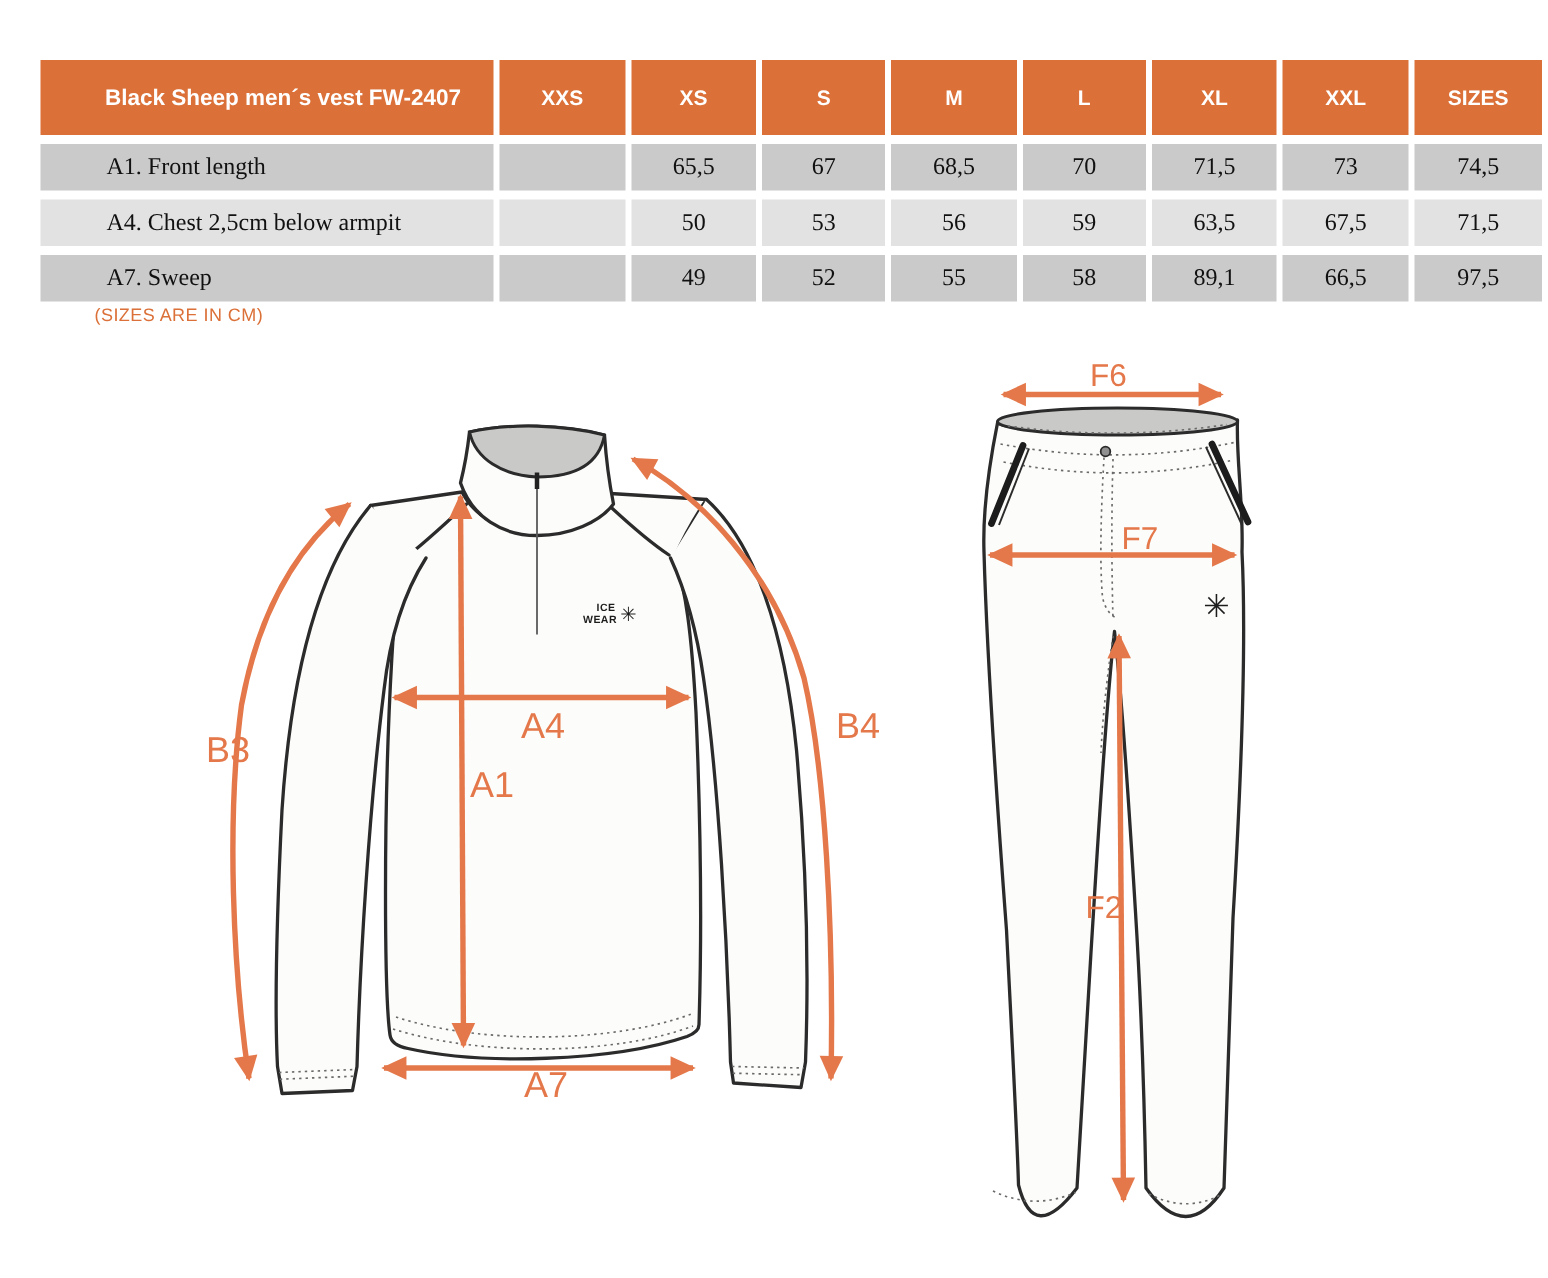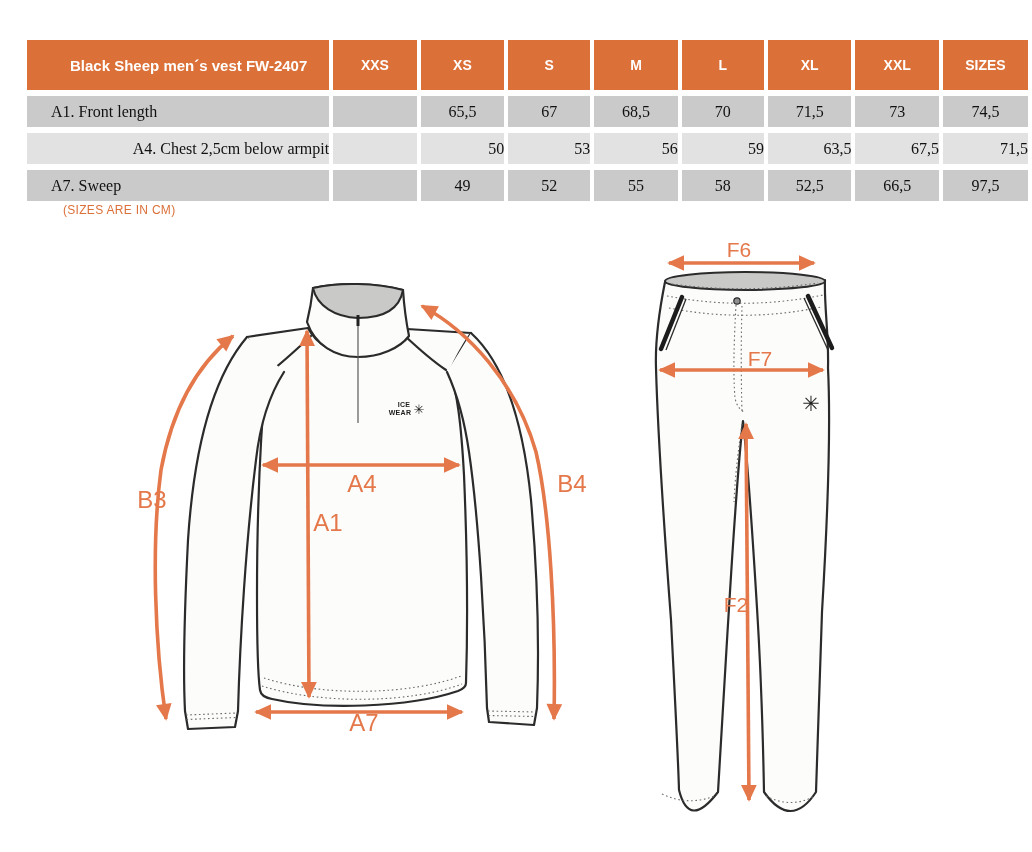--- a/index.html
+++ b/index.html
@@ -8,24 +8,24 @@
   }
   *{box-sizing:border-box; margin:0; padding:0;}
   body{background:#fff; font-family:"Liberation Sans",sans-serif;}
   .page{position:relative; width:1032px; height:852px; background:#fff; overflow:hidden;}
 
   table.size-table{position:absolute; left:23px; top:34px; border-collapse:separate; border-spacing:4px 6px;}
   .size-table th{background:var(--accent); color:#fff; font-family:"Liberation Sans",sans-serif; font-weight:bold; height:50px;}
   .size-table th.title-cell{width:331px; text-align:left; padding-left:43px; font-size:15px;}
   .size-table th.size-cell{width:91px; text-align:center; font-size:14px;}
   .size-table td{height:31px; font-family:"Liberation Serif",serif; font-size:16px; color:#111;}
-  .size-table td.label-cell{text-align:left; padding-left:24px;}
+  .size-table td.label-cell{text-align:left; padding-left:44px;}
   .size-table td.value-cell{text-align:center;}
   .size-table tr.row-dark td{background:var(--row-dark);}
-  .size-table tr.row-light td{background:var(--row-light);text-align:right;}
+  .size-table tr.row-light td{background:var(--row-light);}
 
   .units-note{position:absolute; left:63px; top:203px; color:var(--accent); font-size:12px; letter-spacing:0.3px;}
 
   svg.diagram{position:absolute; left:0; top:230px;}
   .garment{fill:#FCFCFA; stroke:var(--outline); stroke-width:2.2; stroke-linejoin:round; stroke-linecap:round;}
   .garment-fill{fill:#FCFCFA; stroke:none;}
   .garment-line{fill:none; stroke:var(--outline); stroke-width:2.2; stroke-linejoin:round; stroke-linecap:round;}
   .thin-line{fill:none; stroke:var(--outline); stroke-width:1.3;}
   .gray-fill{fill:var(--collar-gray); stroke:var(--outline); stroke-width:2;}
   .stitch{fill:none; stroke:#6a6a6a; stroke-width:1.1; stroke-dasharray:1.6 2.7;}
@@ -81,21 +81,21 @@
           <td class="value-cell">67,5</td>
           <td class="value-cell">71,5</td>
         </tr>
         <tr class="row-dark">
           <td class="label-cell">A7. Sweep</td>
           <td class="value-cell"></td>
           <td class="value-cell">49</td>
           <td class="value-cell">52</td>
           <td class="value-cell">55</td>
           <td class="value-cell">58</td>
-          <td class="value-cell">52,5</td>
+          <td class="value-cell">89,1</td>
           <td class="value-cell">66,5</td>
           <td class="value-cell">97,5</td>
         </tr>
       </tbody>
   </table>
 
   <div class="units-note">(SIZES ARE IN CM)</div>
 
   <svg class="diagram" width="1032" height="622" viewBox="0 230 1032 622" xmlns="http://www.w3.org/2000/svg">
     <defs>

